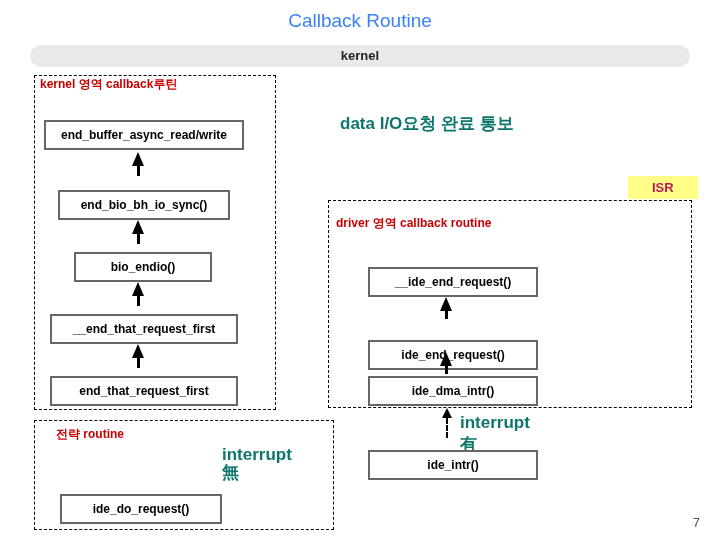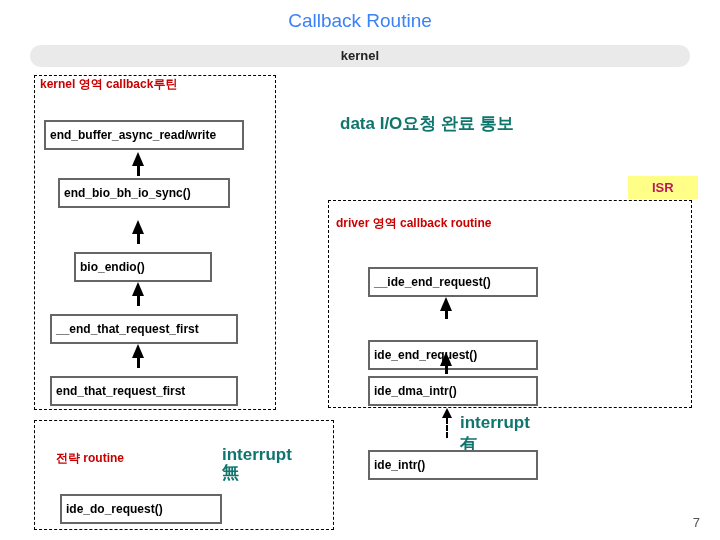--- a/index.html
+++ b/index.html
@@ -1,18 +1,18 @@
 <!DOCTYPE html>
 <html><head>
 <meta charset="utf-8">
 <style>
 body{margin:0;font-family:Arial,sans-serif;background:#fff;width:720px;height:540px;position:relative}
 .title{text-align:center;font-size:19px;color:#3b82f6;padding-top:10px}
 .bar{position:absolute;left:30px;top:45px;width:660px;height:22px;background:#eaeaea;border-radius:14px;text-align:center;font-size:13px;font-weight:bold;line-height:22px;color:#222}
-.box{position:absolute;background:#fff;border:2px solid #666;font-size:12px;font-weight:bold;padding:6px 4px;color:#000}
+.box{position:absolute;background:#fff;border:2px solid #666;font-size:12px;font-weight:bold;text-align:center;padding:6px 4px;color:#000}
 .dash{border:1.5px dashed #000;position:absolute}
 .sec{position:absolute;font-weight:bold;color:#c80000;font-size:12px}
 .note{position:absolute;font-weight:bold;color:#0f766e;font-size:17px}
 .isr{position:absolute;background:#ffff88;font-size:13px;font-weight:bold;padding:4px 24px;color:#be185d}
 .arr{position:absolute;width:0;height:0;border-left:6px solid transparent;border-right:6px solid transparent;border-bottom:14px solid #000}
 .arrline{position:absolute;width:3px;background:#000}
 .dasharr{position:absolute;width:0;height:0;border-left:5px solid transparent;border-right:5px solid transparent;border-bottom:10px solid #000}
 .dashline{position:absolute;width:0;border-left:2px dashed #000}
 .pg{position:absolute;right:20px;bottom:10px;font-size:13px;color:#555}
 </style>
@@ -23,21 +23,21 @@
 <div class="bar">kernel</div>
 
 <div class="dash" style="left:34px;top:75px;width:240px;height:333px"></div>
 <div class="sec" style="left:40px;top:76px;width:220px">kernel 영역 callback루틴</div>
 
 <div class="box" style="left:44px;top:120px;width:188px">end_buffer_async_read/write</div>
 
 <div class="arr" style="left:132px;top:152px"></div>
 <div class="arrline" style="left:137px;top:166px;height:10px"></div>
 
-<div class="box" style="left:58px;top:178px;width:160px">end_bio_bh_io_sync()</div>
+<div class="box" style="left:58px;top:190px;width:160px">end_bio_bh_io_sync()</div>
 
 <div class="arr" style="left:132px;top:220px"></div>
 <div class="arrline" style="left:137px;top:234px;height:10px"></div>
 
 <div class="box" style="left:74px;top:252px;width:126px">bio_endio()</div>
 
 <div class="arr" style="left:132px;top:282px"></div>
 <div class="arrline" style="left:137px;top:296px;height:10px"></div>
 
 <div class="box" style="left:50px;top:314px;width:176px">__end_that_request_first</div>
@@ -66,18 +66,18 @@
 
 <div class="box" style="left:368px;top:376px;width:158px">ide_dma_intr()</div>
 
 <div class="dasharr" style="left:442px;top:408px"></div>
 <div class="dashline" style="left:446px;top:418px;height:20px"></div>
 <div class="note" style="left:460px;top:412px;line-height:22px;width:70px">interrupt 有</div>
 
 <div class="box" style="left:368px;top:450px;width:158px">ide_intr()</div>
 
 <div class="dash" style="left:34px;top:420px;width:298px;height:108px"></div>
-<div class="sec" style="left:56px;top:450px">전략 routine</div>
+<div class="sec" style="left:56px;top:426px">전략 routine</div>
 <div class="note" style="left:222px;top:446px;width:70px;line-height:18px">interrupt 無</div>
 
 <div class="box" style="left:60px;top:494px;width:150px">ide_do_request()</div>
 
 <div class="pg">7</div>
 
 </body></html>

